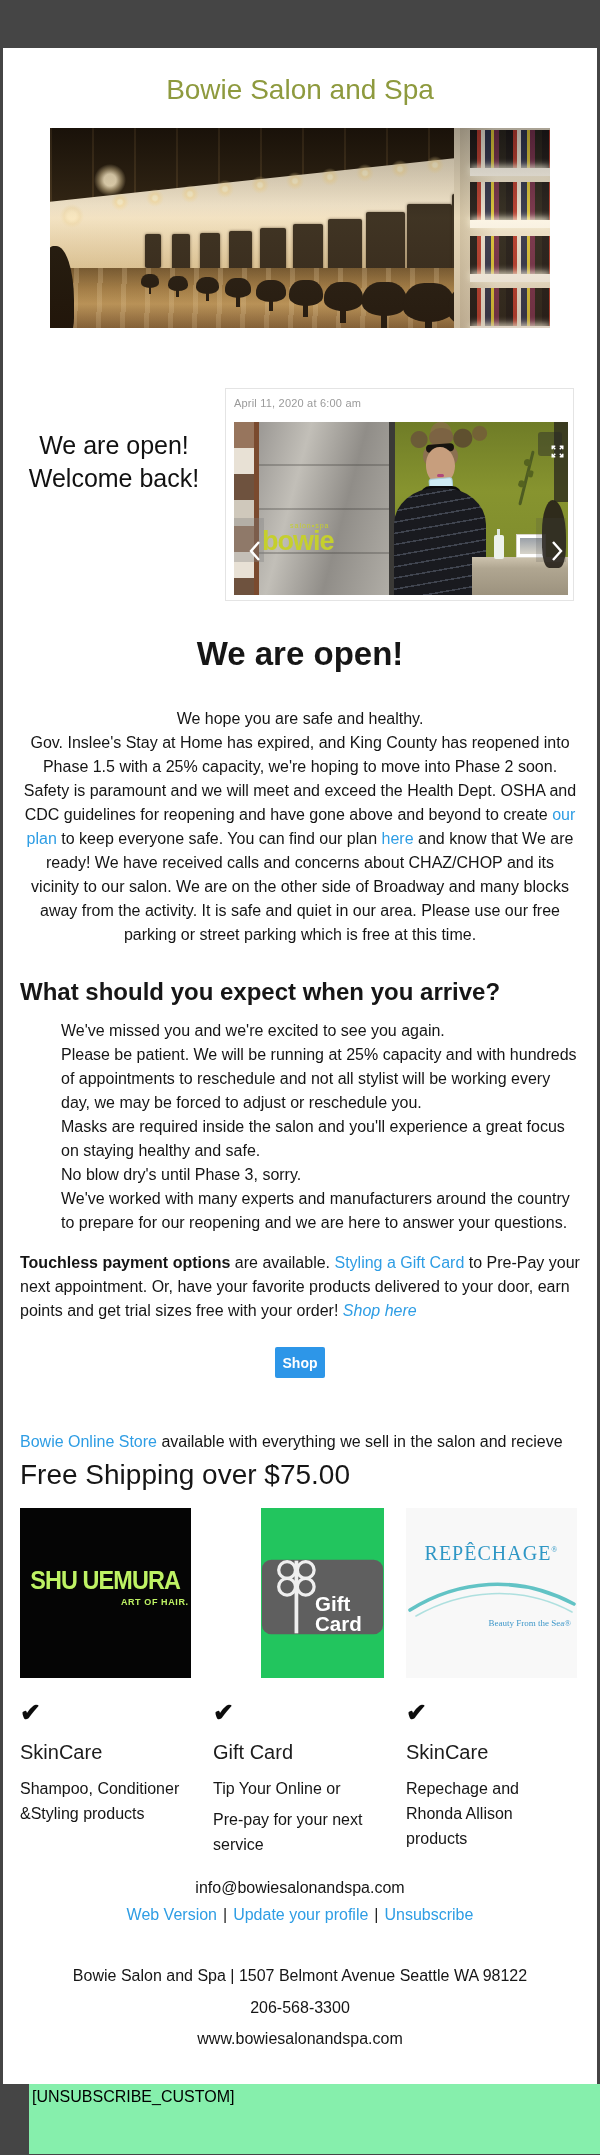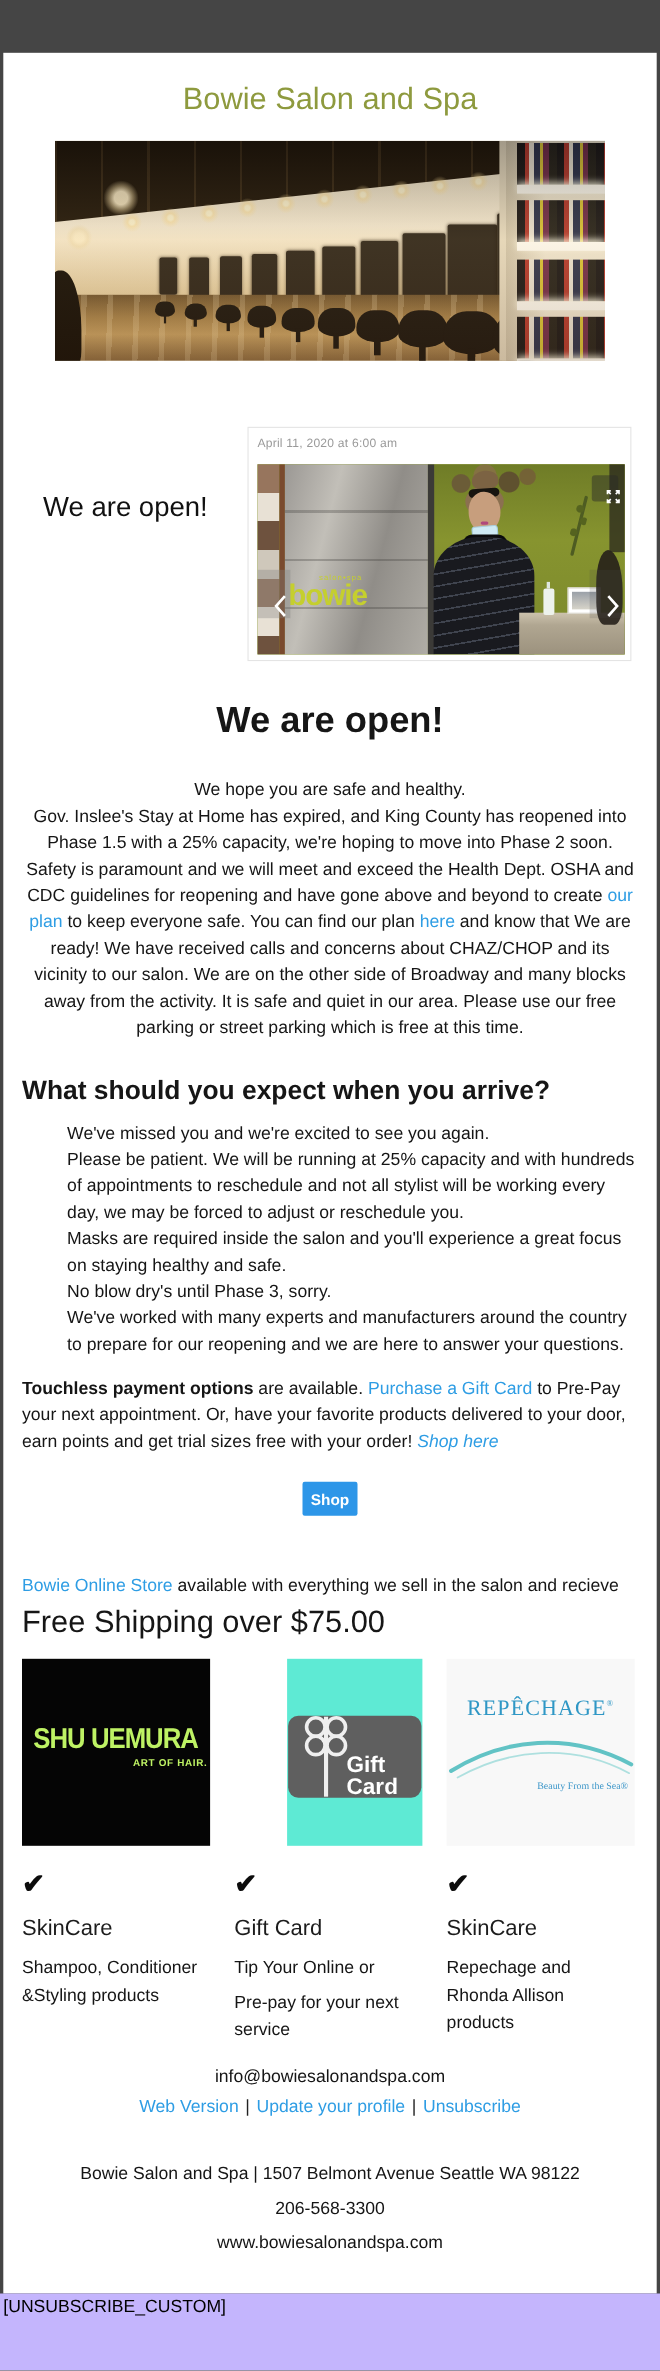--- a/index.html
+++ b/index.html
@@ -106,40 +106,40 @@
 
   
   .cols{display:flex;margin:18px 17px 0;}
   .col{width:171px;margin-right:22px;}
   .col:last-child{margin-right:0;}
   .tile{height:170px;cursor:pointer;position:relative;overflow:hidden;}
   .tile-shu{background:#050505;display:flex;align-items:center;justify-content:center;}
   .shu-wrap{text-align:right;margin-top:-14px;color:#bef264;}
   .shu-brand{font-size:26px;font-weight:700;letter-spacing:-1px;transform:scaleX(.9);transform-origin:center;white-space:nowrap;}
   .shu-sub{font-size:9px;font-weight:700;letter-spacing:.6px;margin-top:1px;}
-  .tile-gift{background:#5eead4;display:flex;align-items:center;justify-content:center;margin-left:48px;}
+  .tile-gift{background:#22c55e;display:flex;align-items:center;justify-content:center;margin-left:48px;}
   .tile-rep{background:#f8f8f8;}
   .rep-brand{margin-top:34px;text-align:center;font-family:"Liberation Serif",serif;font-size:20px;color:#2f97c5;letter-spacing:1px;white-space:nowrap;}
   .rep-brand sup{font-size:8px;}
   .rep-wave{position:absolute;left:0;top:62px;}
   .rep-tag{position:absolute;top:110px;right:6px;font-family:"Liberation Serif",serif;font-size:9px;color:#3e97c9;}
   .check{margin-top:20px;font-size:25px;font-weight:700;color:#0c0c0c;}
   .col-title{margin-top:14px;font-size:20px;color:#1c1c1c;}
   .col-desc{margin-top:12px;font-size:16px;line-height:25px;}
   .col-desc2{margin-top:6px;font-size:16px;line-height:25px;}
 
   
   .footer{text-align:center;margin-top:22px;font-size:16px;}
   .f-links{margin-top:9px;}
   .pipe{color:#222;margin:0 6px;}
   .f-addr{margin-top:43px;}
   .f-phone{margin-top:14px;}
   .f-site{margin-top:13px;}
 
-  .bottom-bar{min-height:70px;background:#c4b5fd;color:#000;font-size:16px;padding:4px 0 0 3px;box-sizing:border-box;}
+  .bottom-bar{min-height:70px;background:#86efac;color:#000;font-size:16px;padding:4px 0 0 3px;box-sizing:border-box;margin-left:29px;}
 </style>
 </head>
 <body>
 
 <div class="viewport">
   <div class="email">
 
     <div class="page-title">Bowie Salon and Spa</div>
 
     <div class="hero">
@@ -189,20 +189,21 @@
             <div class="goods"></div>
             <div class="ledge"></div>
           </div>
       </div>
       <div class="h-tone"></div>
     </div>
 
     <div class="split">
       <div class="split-left">
         <div>We are open!</div>
+        <div>Welcome back!</div>
       </div>
       <div class="card">
         <div class="card-date">April 11, 2020 at 6:00 am</div>
         <div class="cphoto">
           <div class="c-checker"></div>
           <div class="c-wood"></div>
           <div class="c-door"></div>
           <div class="c-bowie-sub">salon•spa</div>
           <div class="c-bowie">bowie</div>
           <div class="c-frame"></div>
@@ -258,21 +259,21 @@
     <div class="expect-heading">What should you expect when you arrive?</div>
     <div class="expect-list">
       <p>We've missed you and we're excited to see you again.</p>
       <p>Please be patient. We will be running at 25% capacity and with hundreds of appointments to reschedule and not all stylist will be working every day, we may be forced to adjust or reschedule you.</p>
       <p>Masks are required inside the salon and you'll experience a great focus on staying healthy and safe.</p>
       <p>No blow dry's until Phase 3, sorry.</p>
       <p>We've worked with many experts and manufacturers around the country to prepare for our reopening and we are here to answer your questions.</p>
     </div>
 
     <div class="touchless">
-      <strong>Touchless payment options</strong><span> are available. </span><a>Purchase a Gift Card</a><span> to Pre-Pay your next appointment. Or, have your favorite products delivered to your door, earn points and get trial sizes free with your order! </span><a style="font-style:italic">Shop here</a>
+      <strong>Touchless payment options</strong><span> are available. </span><a>Styling a Gift Card</a><span> to Pre-Pay your next appointment. Or, have your favorite products delivered to your door, earn points and get trial sizes free with your order! </span><a style="font-style:italic">Shop here</a>
     </div>
 
     <button class="shop-btn">Shop</button>
 
     <div class="store-line">
       <a>Bowie Online Store</a><span> available with everything we sell in the salon and recieve</span>
     </div>
     <div class="free-ship">Free Shipping over $75.00</div>
 
     <div class="cols">

